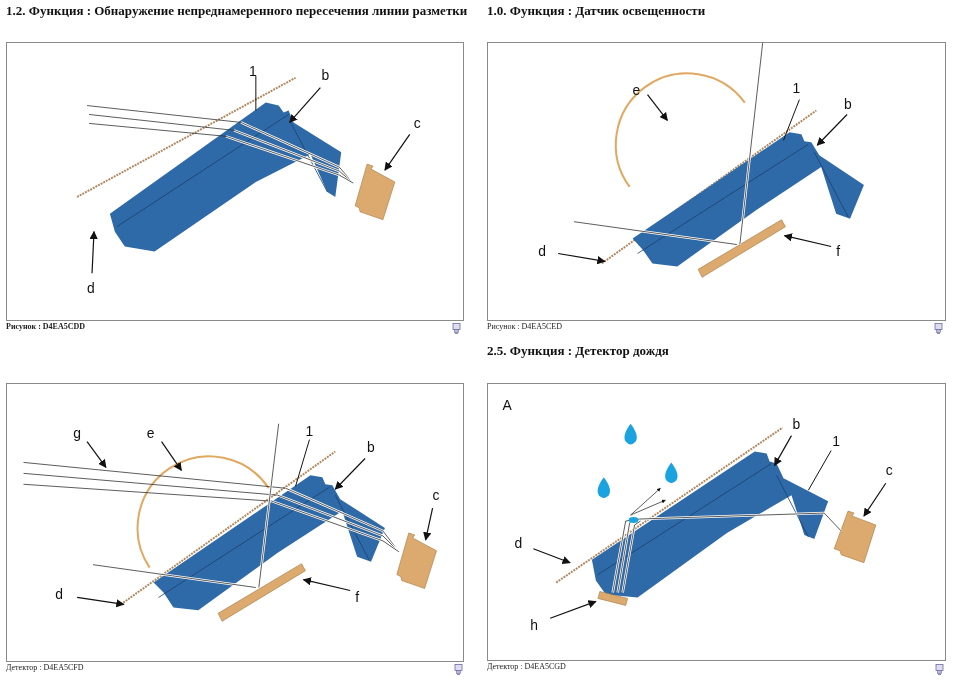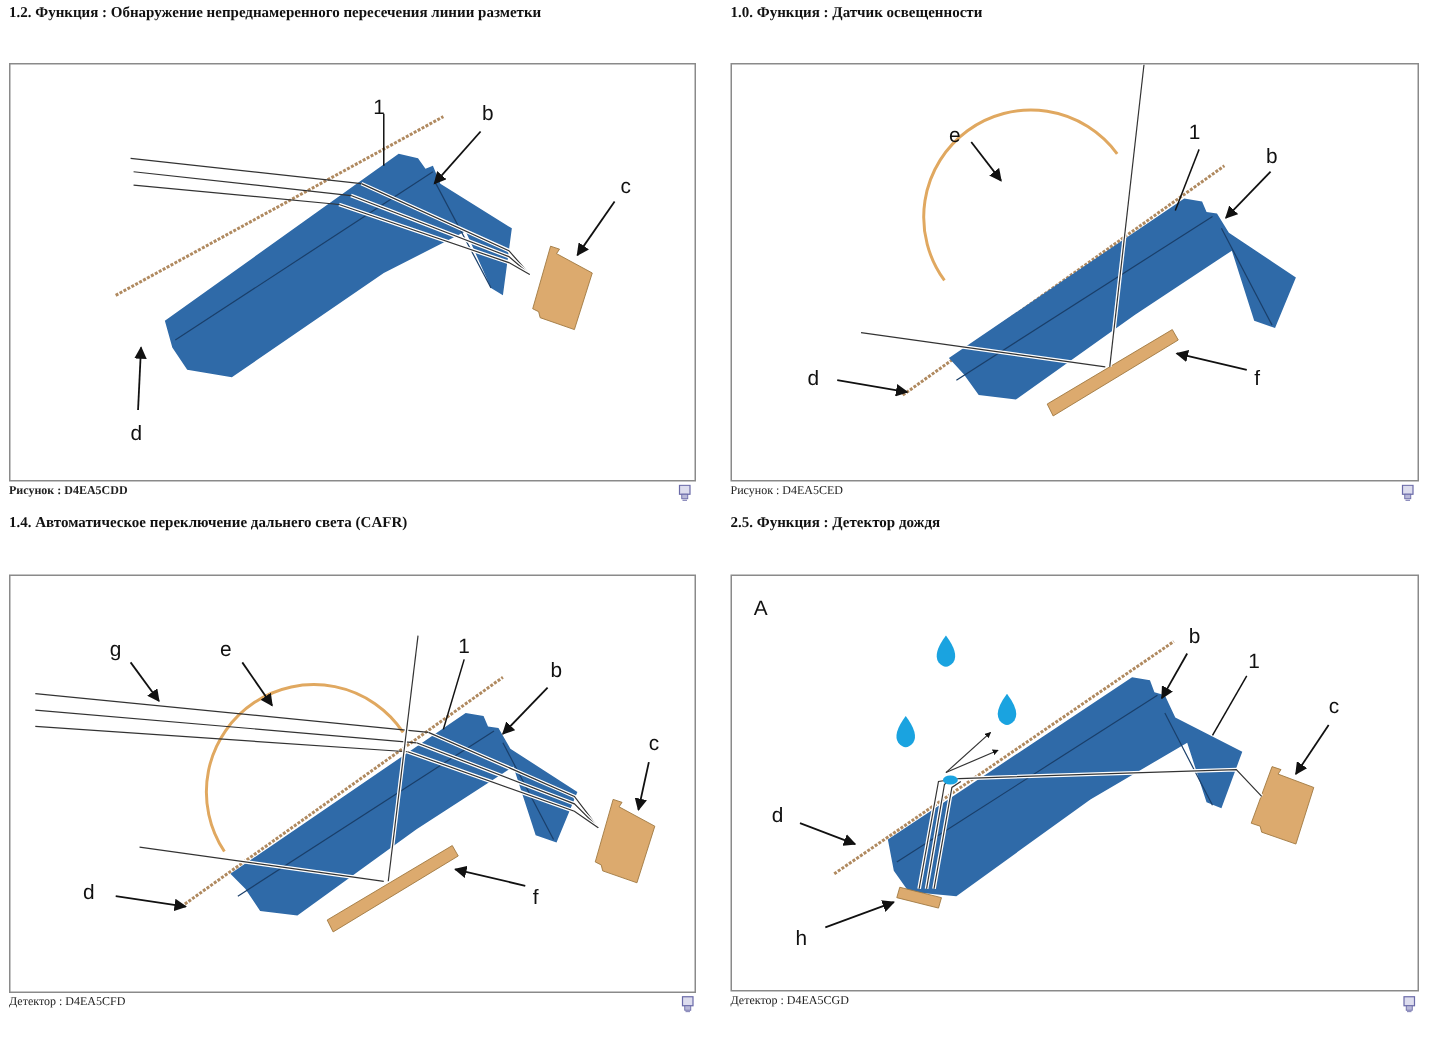--- a/index.html
+++ b/index.html
@@ -1,18 +1,18 @@
 <!DOCTYPE html>
 <html><head>
 <meta charset="utf-8">
 <style>
   html, body { margin:0; padding:0; background:#fff; }
   body { width:960px; height:692px; position:relative; overflow:hidden; font-family:"Liberation Serif", serif; color:#111; }
   .section { position:absolute; width:470px; }
-  .heading { position:absolute; left:0; top:0; font-weight:bold; font-size:10px; white-space:nowrap; }
+  .heading { position:absolute; left:0; top:0; font-weight:bold; font-size:13px; white-space:nowrap; }
   .figure-frame { position:absolute; border:1px solid #8a8a8a; background:#fff; box-sizing:border-box; }
   .figure-frame svg { position:absolute; left:0; top:0; width:100%; height:100%; }
   .caption { position:absolute; font-size:8px; color:#222; white-space:nowrap; }
   .zoom-icon { position:absolute; width:9px; height:11px; cursor:pointer; }
   .lbl { font-family:"Liberation Sans", sans-serif; font-size:14px; fill:#111; }
 </style>
 </head>
 <body>
 
 <div class="section" style="left:6px;top:3px;height:330px;">
@@ -96,21 +96,20 @@
   </div>
   <div class="caption" style="left:0;top:319px;">Рисунок : D4EA5CED</div>
   <svg class="zoom-icon" viewBox="0 0 9 11" style="left:447px;top:320px;">
     <rect x="1" y="0.5" width="7" height="6" fill="#dde" stroke="#6a6aa8" stroke-width="0.8"></rect>
     <rect x="2.5" y="6.5" width="4" height="3" fill="#b8b8d8" stroke="#6a6aa8" stroke-width="0.6"></rect>
     <line x1="3" y1="10.5" x2="6" y2="10.5" stroke="#6a6aa8" stroke-width="0.8"></line>
   </svg>
 </div>
 
 <div class="section" style="left:6px;top:343px;height:340px;">
-  <div class="heading">1.4. Автоматическое переключение дальнего света (CAFR)</div>
   <div class="figure-frame" style="left:0;top:40px;width:458px;height:279px;">
     <svg viewBox="0 0 458 279">
       <defs>
         <marker id="ah3" viewBox="0 0 10 10" refX="9" refY="5" markerWidth="7" markerHeight="7" orient="auto">
             <path d="M0,0 L10,5 L0,10 z" fill="#111"></path>
           </marker>
       </defs>
       <path d="M143,185 A58,58 0 1 1 263,105" fill="none" stroke="#e0a860" stroke-width="2"></path>
       <line x1="114" y1="222" x2="330" y2="68" stroke="#b08a60" stroke-width="2" stroke-dasharray="2,1"></line>
       <path d="M147,200 L305,92 L317,94 L320,101 L327,102 L335,116 L380,145 L366,179 L352,174 L337,128 L272,170 L192,228 L167,225 L157,210 Z" fill="#2f6aa8"></path>

